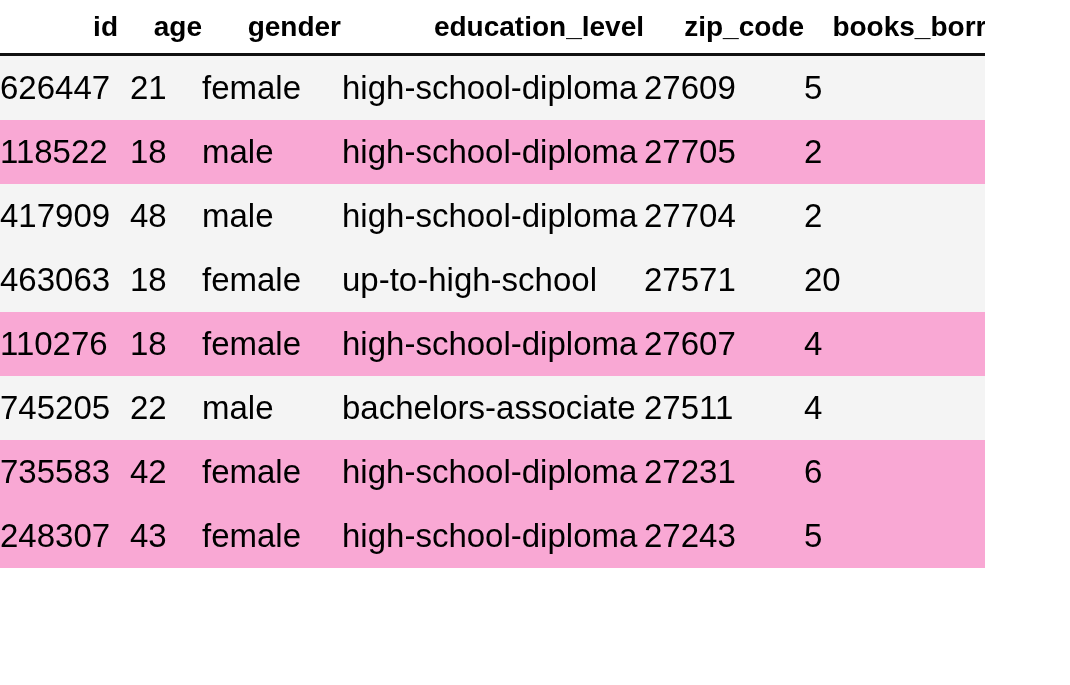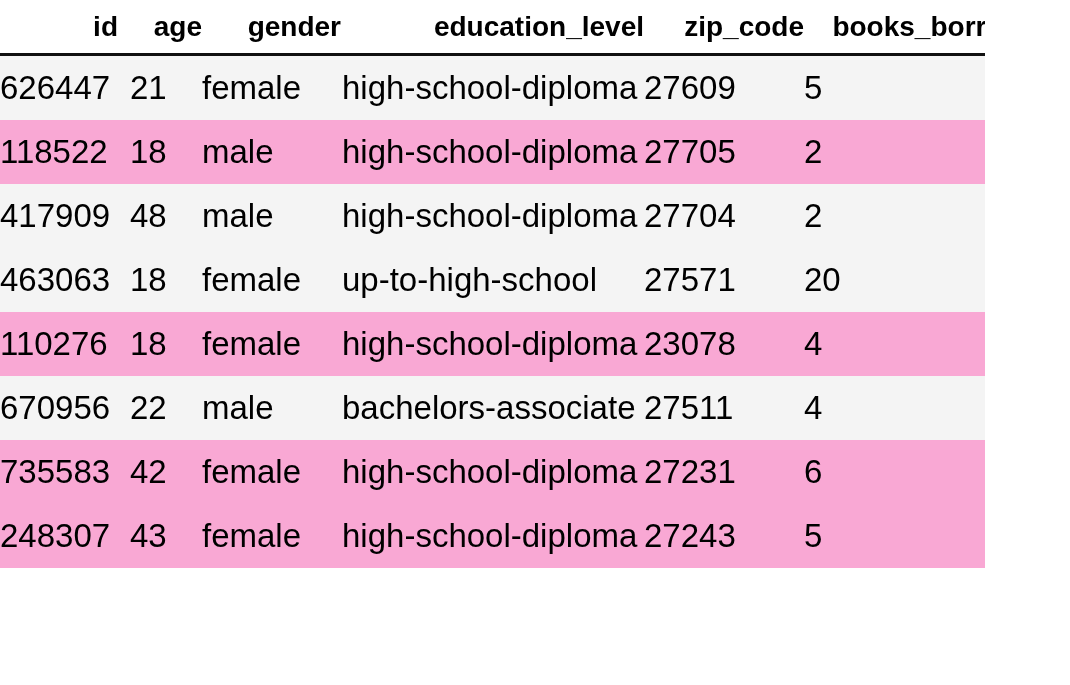--- a/index.html
+++ b/index.html
@@ -133,25 +133,25 @@
           <td class="pad-gender">female</td>
           <td class="pad-edu">up-to-high-school</td>
           <td class="pad-zip">27571</td>
           <td class="pad-books">20</td>
         </tr>
         <tr class="stripe-even">
           <td class="pad-id">110276</td>
           <td class="pad-age">18</td>
           <td class="pad-gender">female</td>
           <td class="pad-edu">high-school-diploma</td>
-          <td class="pad-zip">23078</td>
+          <td class="pad-zip">27607</td>
           <td class="pad-books">4</td>
         </tr>
         <tr class="stripe-odd">
-          <td class="pad-id">670956</td>
+          <td class="pad-id">745205</td>
           <td class="pad-age">22</td>
           <td class="pad-gender">male</td>
           <td class="pad-edu">bachelors-associate</td>
           <td class="pad-zip">27511</td>
           <td class="pad-books">4</td>
         </tr>
         <tr class="stripe-even">
           <td class="pad-id">735583</td>
           <td class="pad-age">42</td>
           <td class="pad-gender">female</td>

